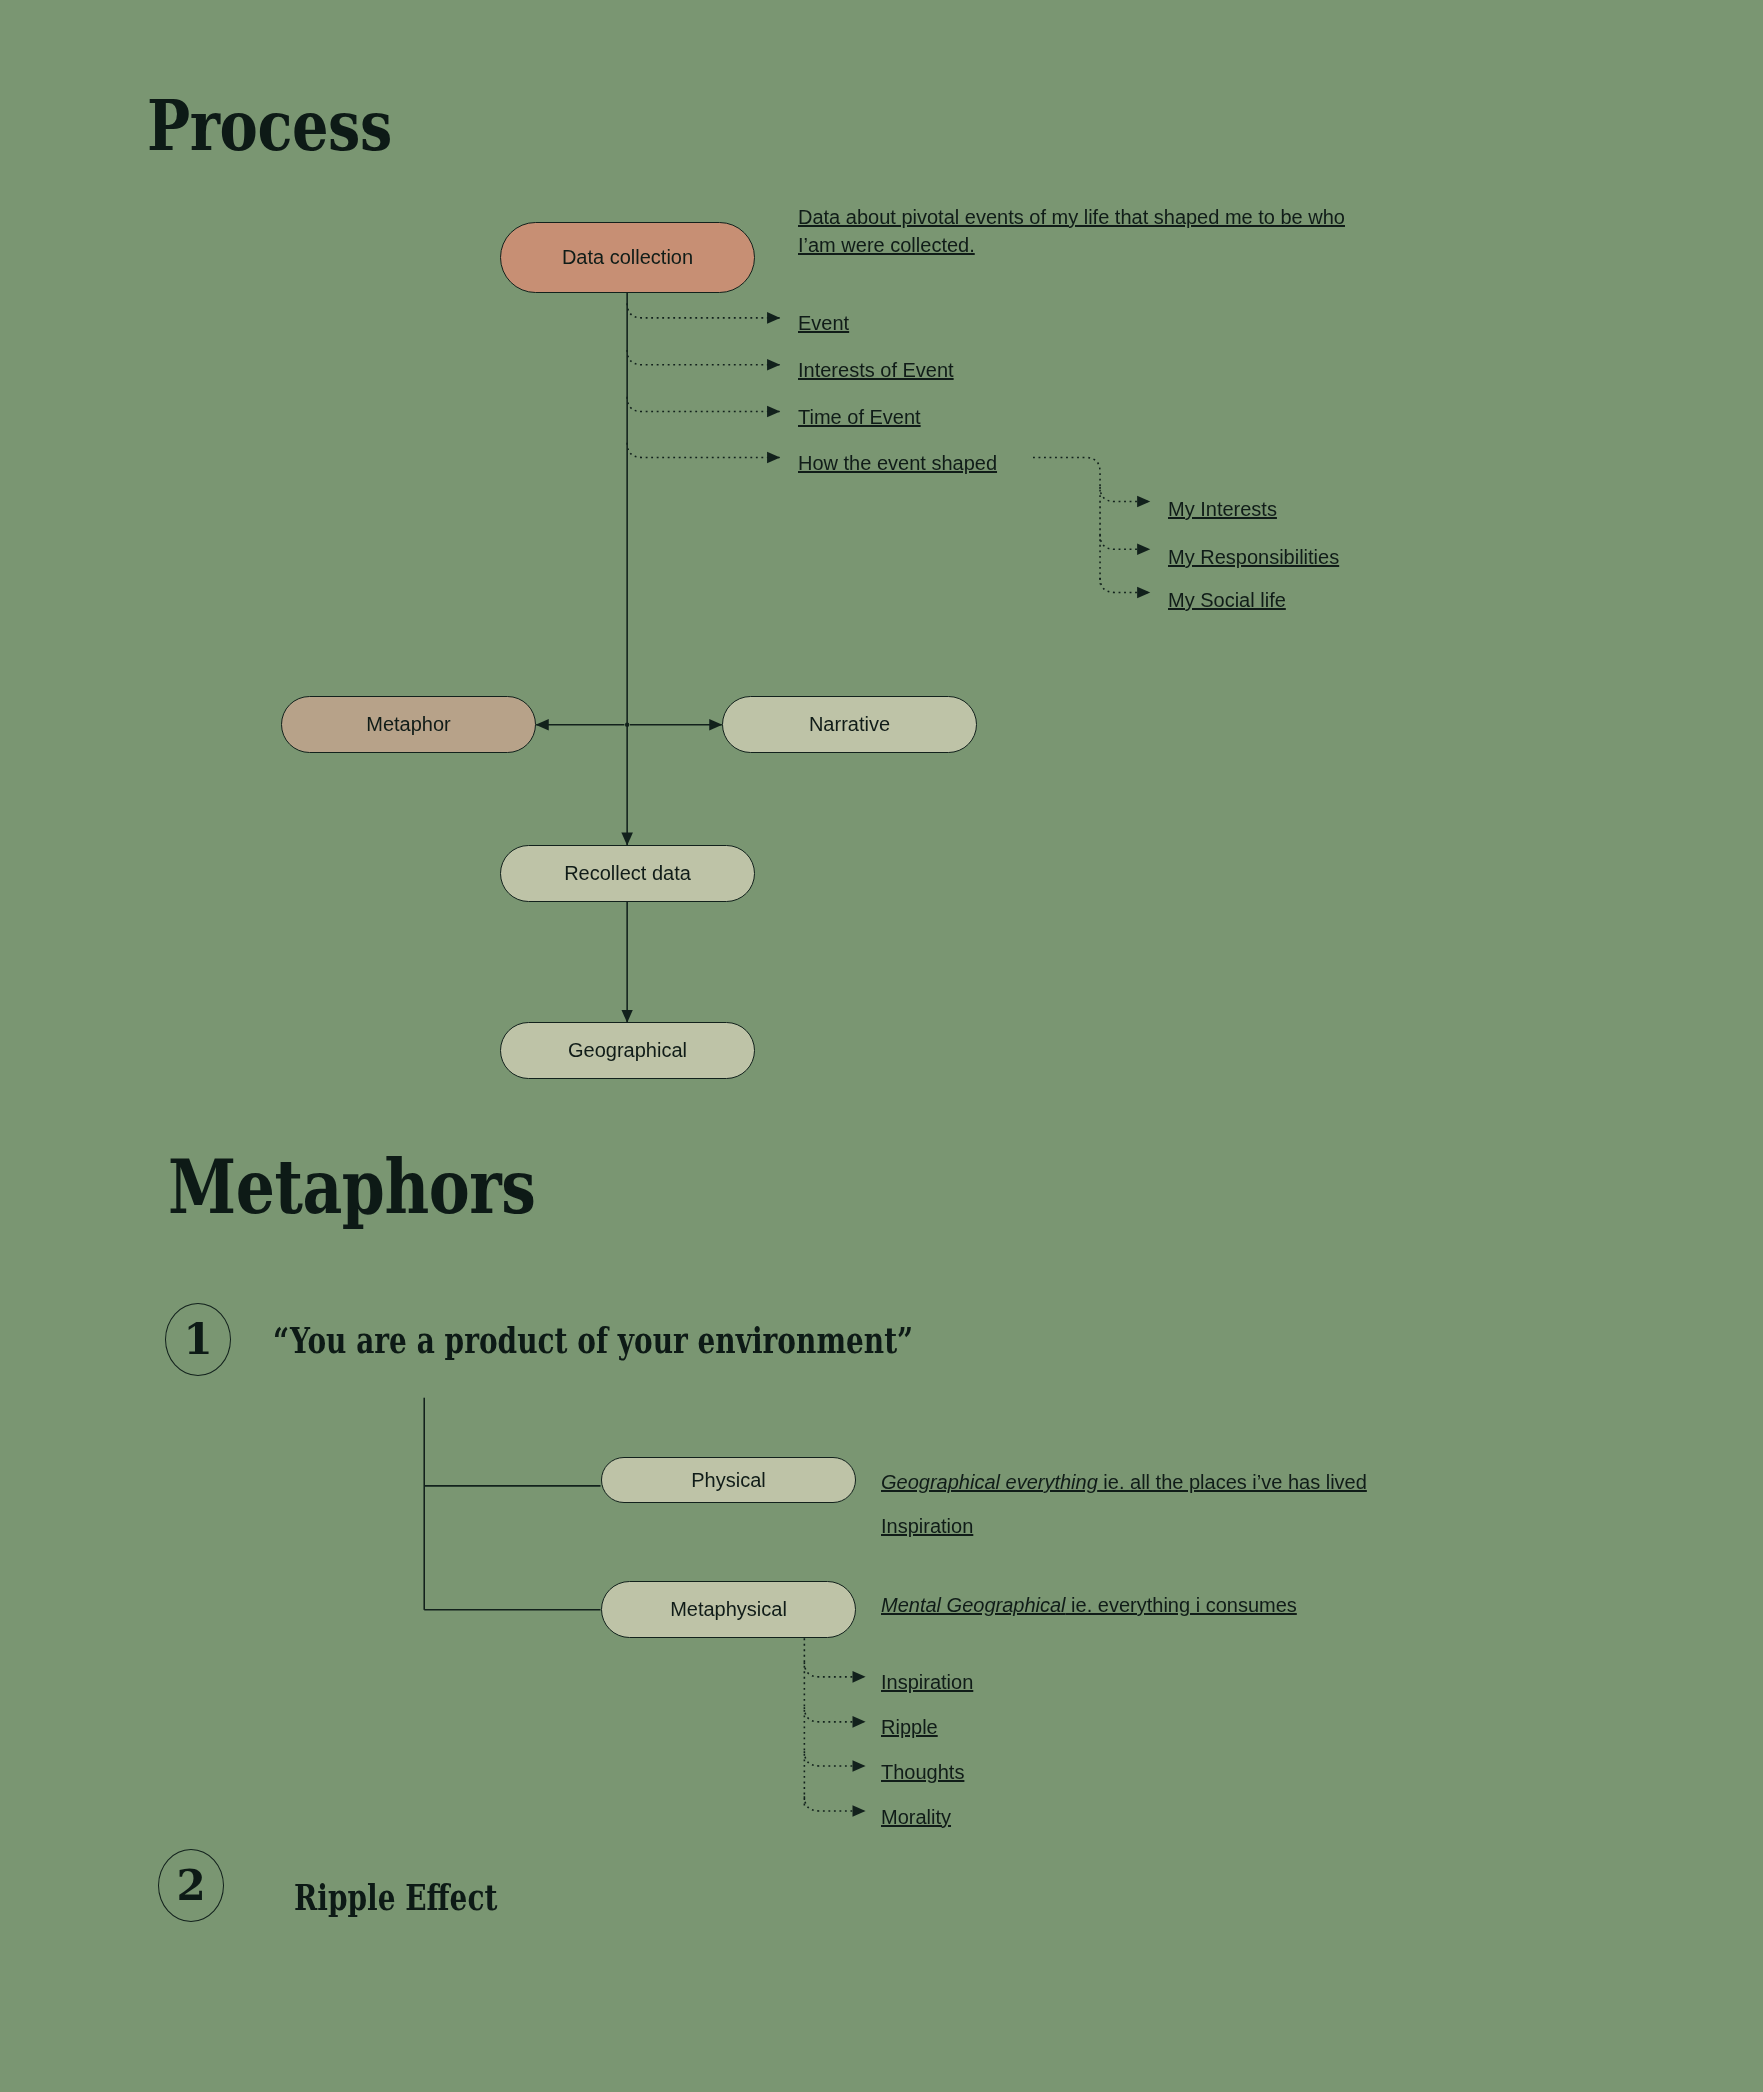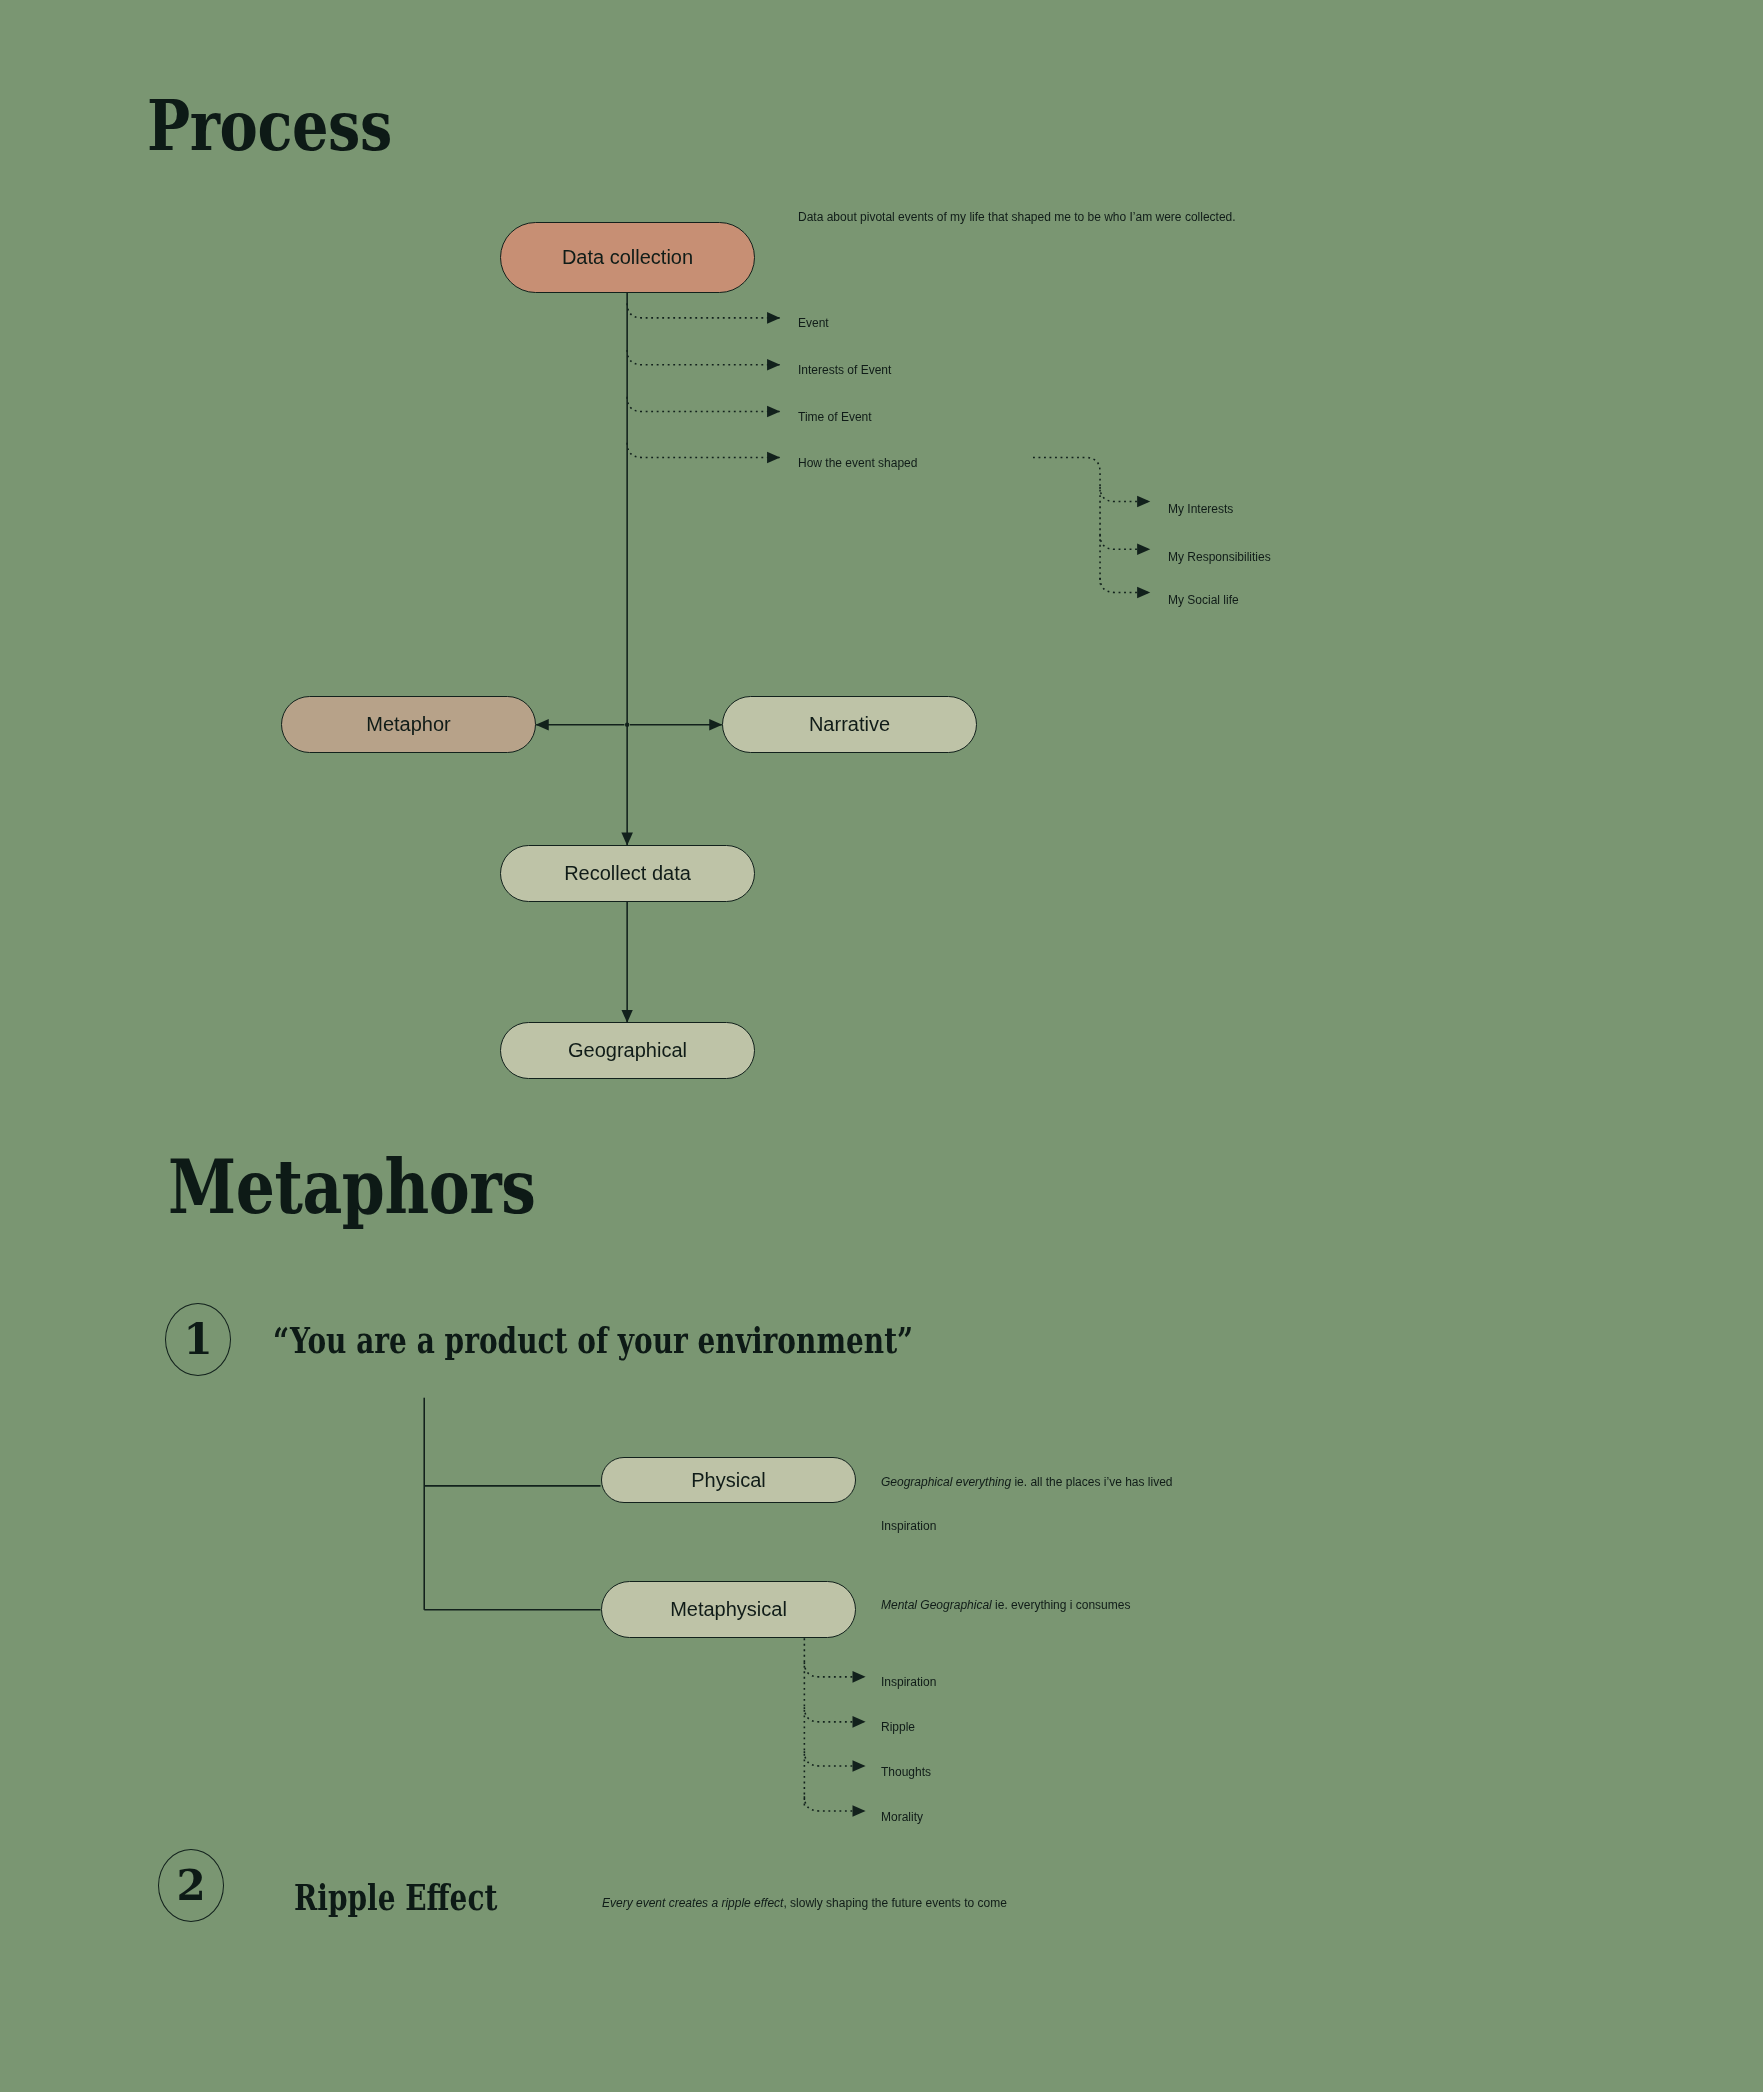--- a/index.html
+++ b/index.html
@@ -38,21 +38,21 @@
   }
   #node-data-collection{left:500px; top:202px; width:255px; height:71px; background:#c78f74;margin-top:20px;}
   #node-metaphor{left:281px; top:696px; width:255px; height:57px; background:#b7a289;}
   #node-narrative{left:722px; top:696px; width:255px; height:57px; background:#bec3a7;}
   #node-recollect{left:500px; top:845px; width:255px; height:57px; background:#bec3a7;}
   #node-visualisation{left:500px; top:1022px; width:255px; height:57px; background:#bec3a7;}
   #node-physical{left:601px; top:1457px; width:255px; height:46px; background:#bec3a7;}
   #node-metaphysical{left:601px; top:1581px; width:255px; height:57px; background:#bec3a7;}
 
   
-  .txt{position:absolute; font-size:12px; line-height:27.5px; color:#101c18; white-space:nowrap;}
+  .txt{position:absolute; font-size:20px; line-height:27.5px; color:#101c18; white-space:nowrap;text-decoration:underline;}
   .txt.wrap{white-space:normal;}
   .txt i{font-style:italic;}
 
   #desc-data-collection{left:798px; top:204px; width:588px;}
   #branch-event{left:798px; top:310px;}
   #branch-location{left:798px; top:357px;}
   #branch-time{left:798px; top:404px;}
   #branch-shaped{left:798px; top:450px;}
   #sub-interests{left:1168px; top:496px;}
   #sub-responsibilities{left:1168px; top:544px;}
@@ -179,18 +179,15 @@
   </div>
 
   <div class="txt" id="sub-inspiration">Inspiration</div>
   <div class="txt" id="sub-ideas">Ripple</div>
   <div class="txt" id="sub-thoughts">Thoughts</div>
   <div class="txt" id="sub-morality">Morality</div>
 
   <div class="num-circle" id="num-2">2</div>
   <div class="item-title" id="title-2">Ripple Effect</div>
 
-  <div class="txt" id="desc-ripple">
-    <i>Every event creates a ripple effect</i><span>, slowly shaping the future events to come</span>
-  </div>
 
 </div>
 
 
 </body></html>

